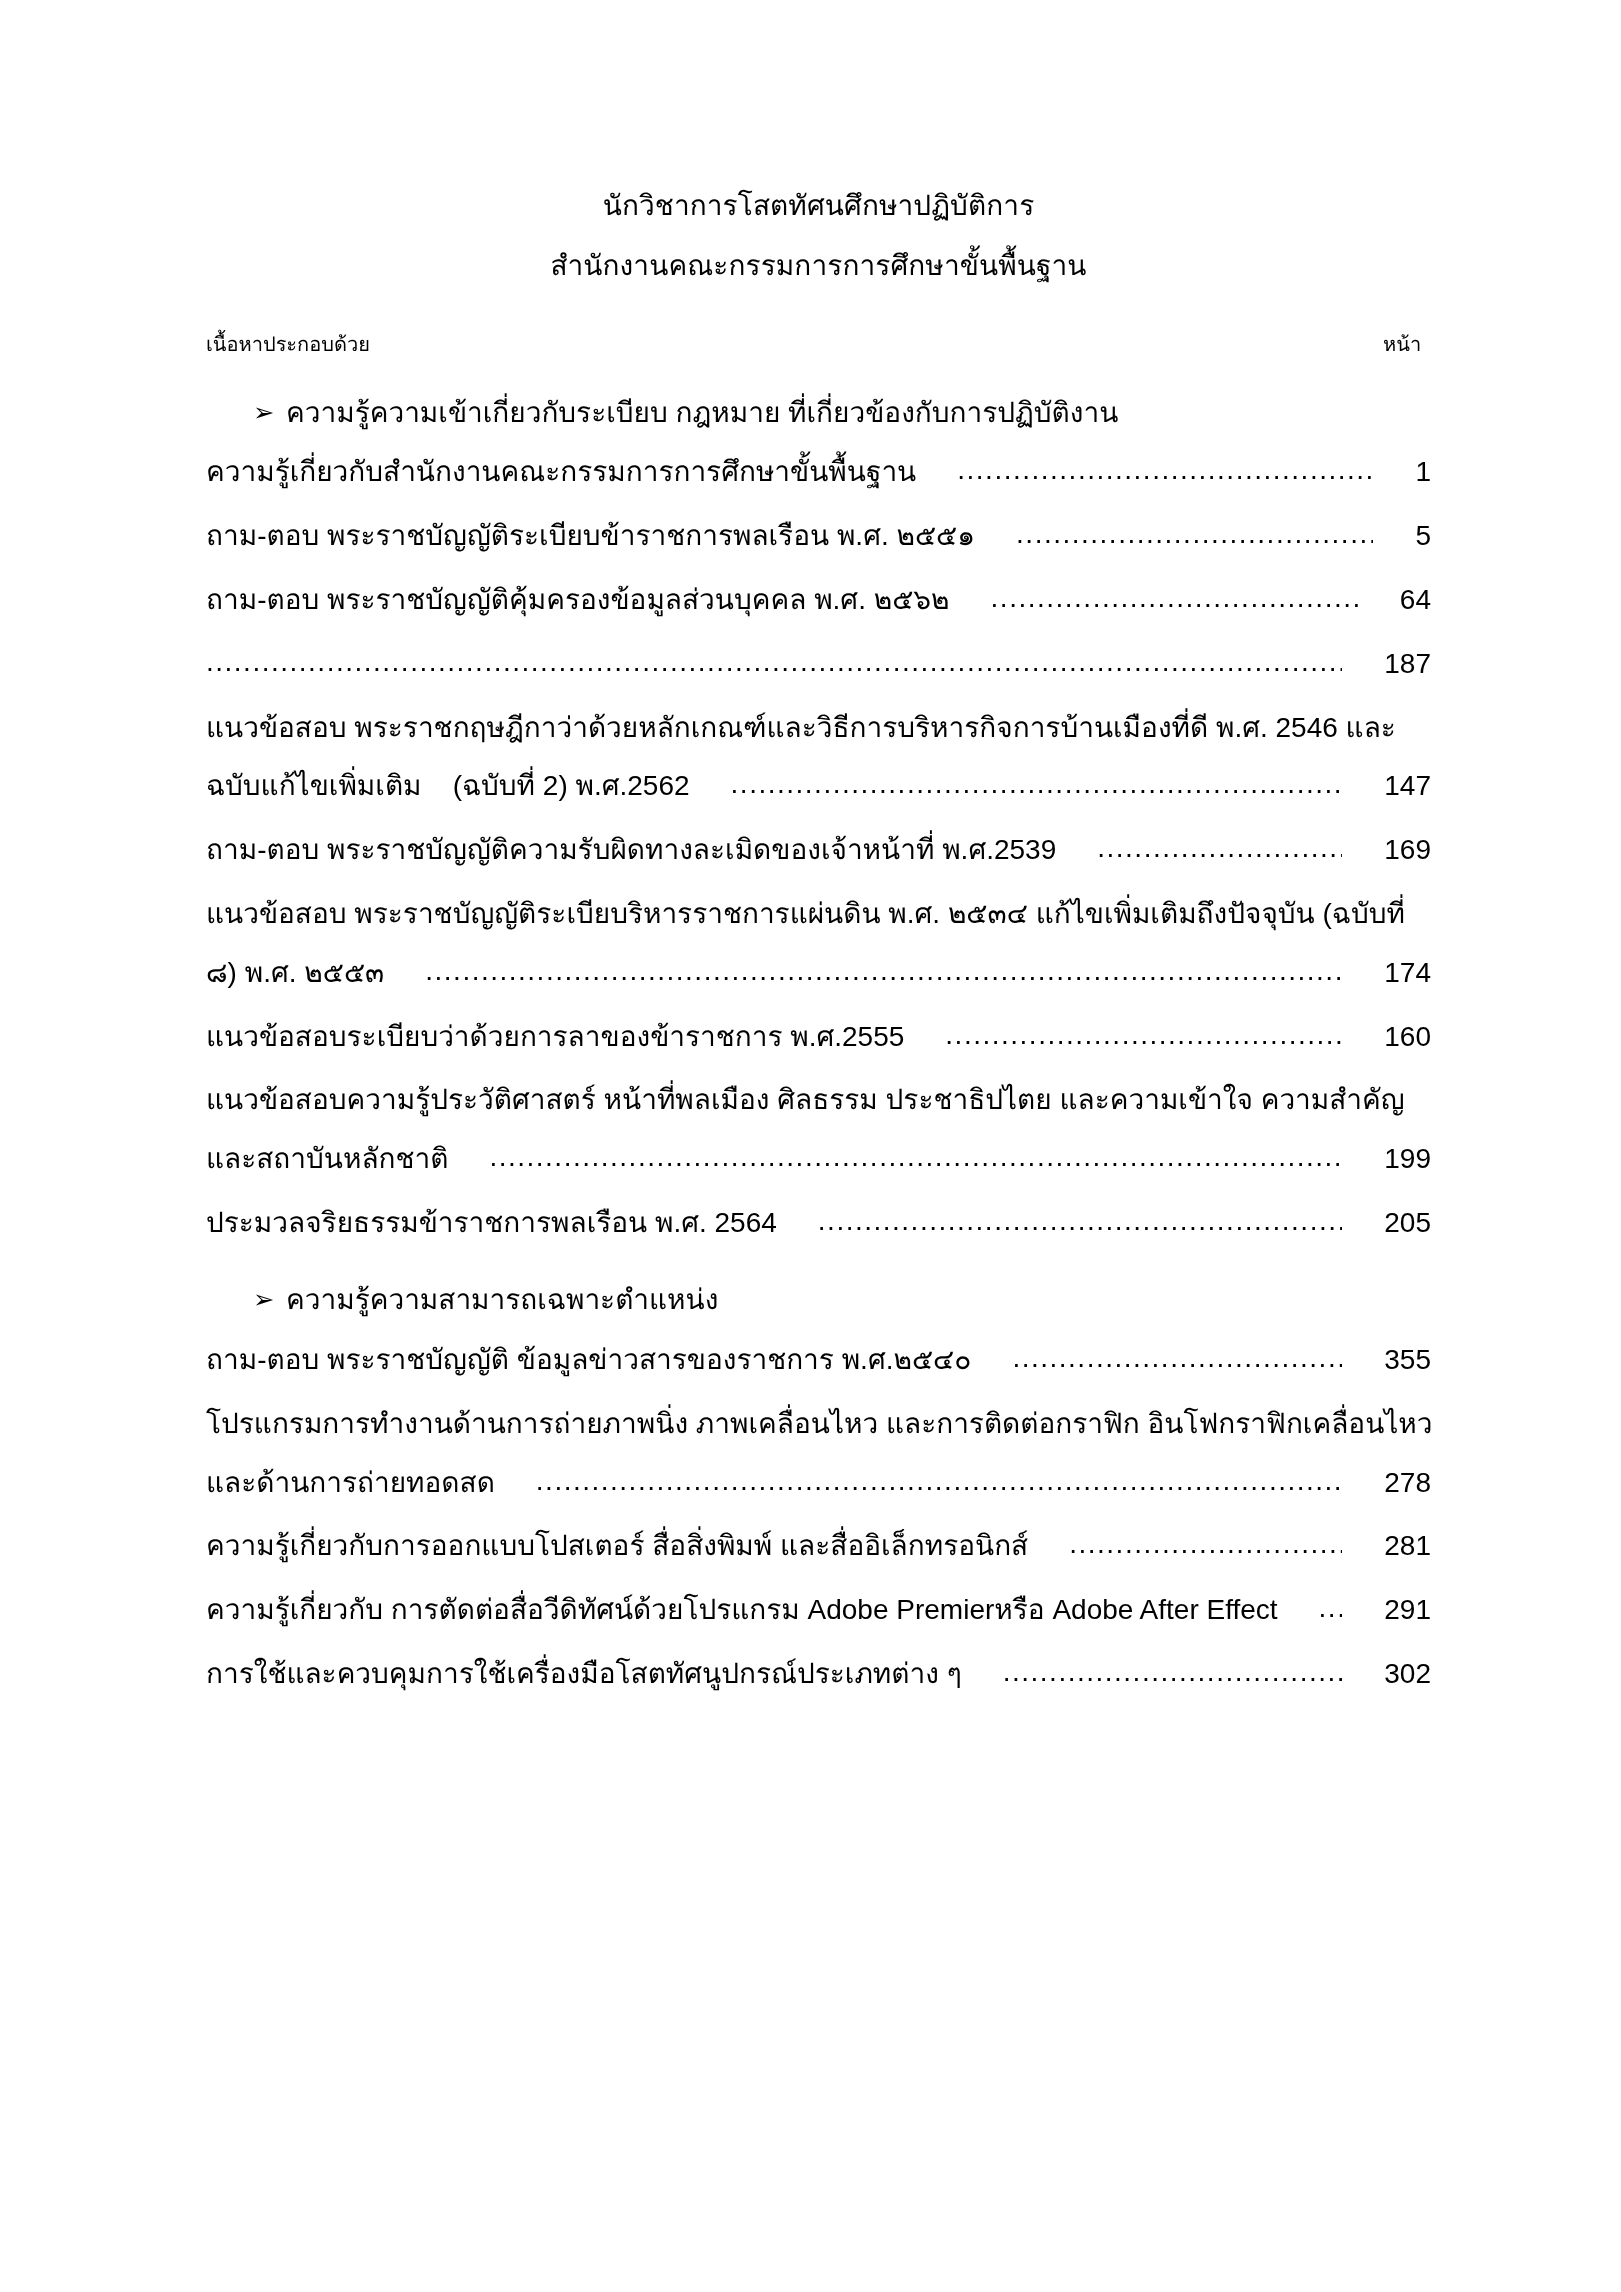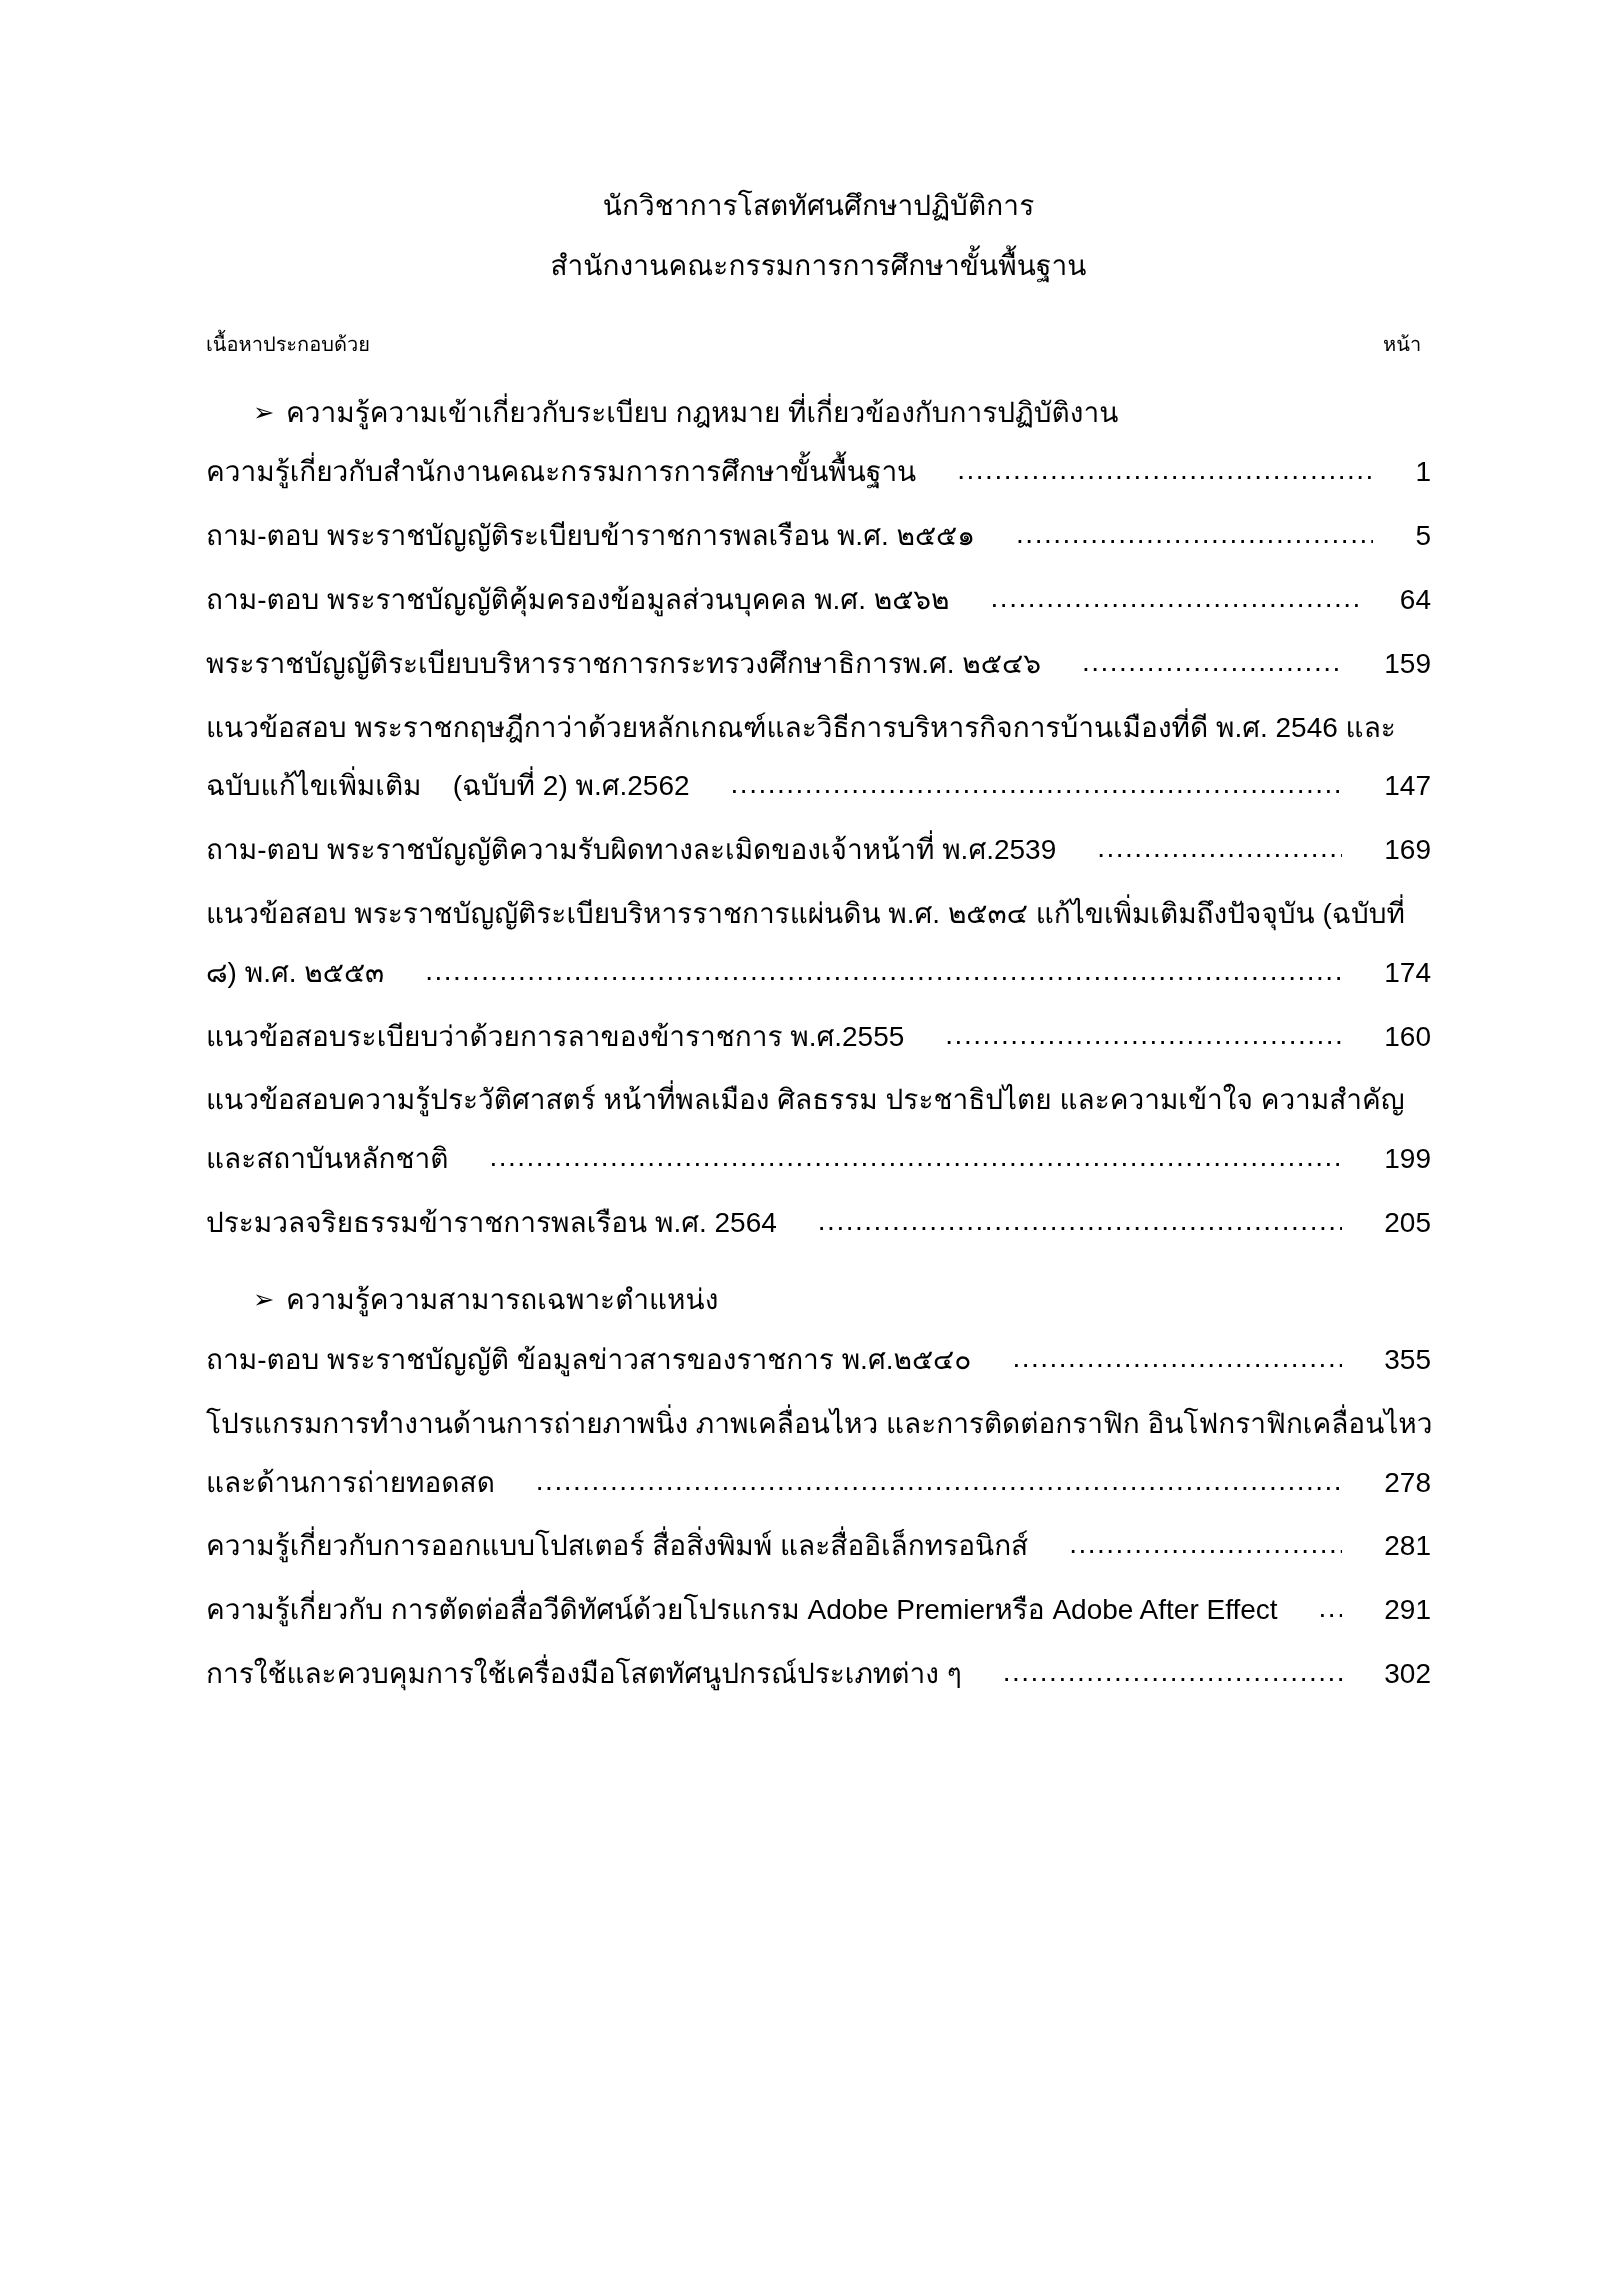--- a/index.html
+++ b/index.html
@@ -135,23 +135,22 @@
         </div>
         <div class="entry">
           <div class="row">
             <span class="txt">ถาม-ตอบ พระราชบัญญัติคุ้มครองข้อมูลส่วนบุคคล พ.ศ. ๒๕๖๒</span>
             <span class="leader">........................................................................................................................................................................................................</span>
             <span class="pg">64</span>
           </div>
         </div>
         <div class="entry">
           <div class="row">
-            <span class="txt">พระราชบัญญัติระเบียบบริหารราชการกระทรวงศึกษาธิการพ.ศ. ๒๕๔๖</span>
-            <span class="leader">........................................................................................................................................................................................................</span>
-            <span class="pg">159</span>
+            <span class="leader">........................................................................................................................................................................................................</span>
+            <span class="pg">187</span>
           </div>
         </div>
         <div class="entry">
           <div class="row">
             <span class="txt">แนวข้อสอบ พระราชกฤษฎีกาว่าด้วยหลักเกณฑ์และวิธีการบริหารกิจการบ้านเมืองที่ดี พ.ศ. 2546 และ</span>
           </div>
           <div class="row cont">
             <span class="txt">ฉบับแก้ไขเพิ่มเติม    (ฉบับที่ 2) พ.ศ.2562</span>
             <span class="leader">........................................................................................................................................................................................................</span>
             <span class="pg">147</span>

